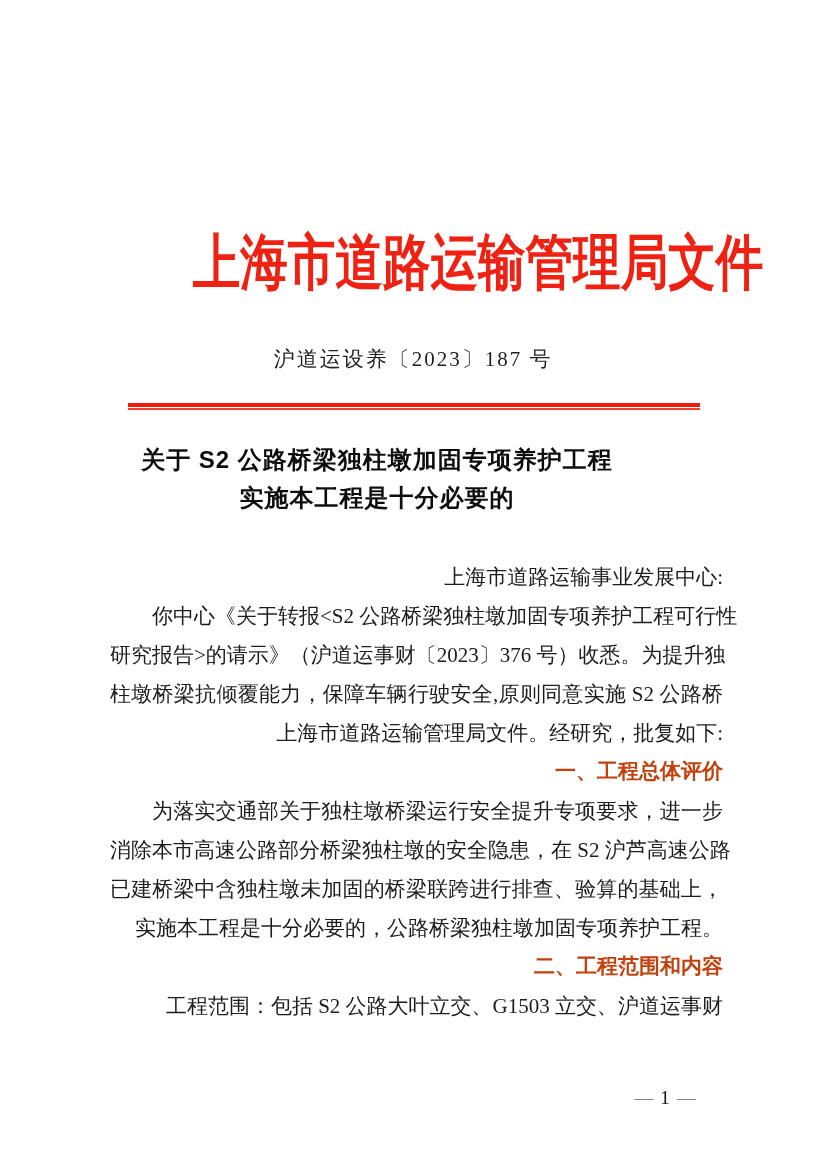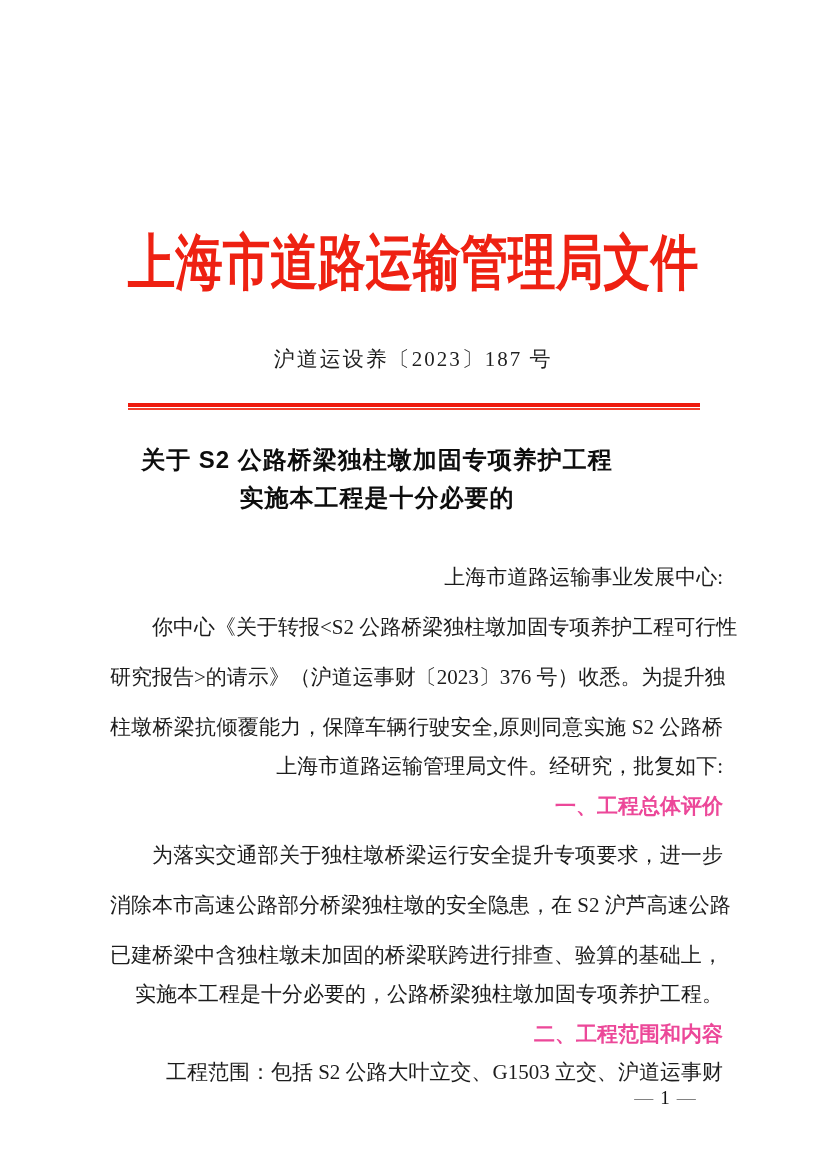--- a/index.html
+++ b/index.html
@@ -6,21 +6,21 @@
   .page {
     position:relative;
     width:826px; height:1169px;
     background:#ffffff;
     overflow:hidden;
     font-family:"Liberation Serif","DejaVu Serif",serif;
   }
   
   .banner-wrap {
     position:absolute; top:231px; left:0; width:826px;
-    display:flex; justify-content:center;
+    display:flex; justify-content:flex-end;
   }
   .banner {
     font-size:58px; line-height:62px; font-weight:bold;
     color:#ee2112;
     white-space:nowrap;
     transform:scale(0.82,1.04);
     transform-origin:center top;
     font-family:"Liberation Serif","DejaVu Serif",serif;
   }
   
@@ -48,24 +48,24 @@
     letter-spacing:1px;
   }
   
   .body-text {
     position:absolute; top:558px; left:110px; width:613px;
     font-size:21px; line-height:39px; color:#1c1c1c;
     letter-spacing:0px;
   }
   .line { white-space:nowrap; height:39px;text-align:right; }
   .indent { text-indent:2em; }
-  .just { text-align:justify; text-align-last:justify;margin-top:11px; }
+  .just { text-align:justify; text-align-last:justify; }
   .hei {
-    font-family:Liberation Sans, sans-serif;
-    font-weight:bold; color:#ec4899;
+    font-family:Liberation Mono, monospace;
+    font-weight:bold; color:#c2410c;
   }
   
   .footer {
     position:absolute; top:1087px; left:605px; width:120px;
     text-align:center; font-size:19px; color:#111;
     white-space:nowrap;
   }
   .footer .dash { color:#7d7d7d; padding:0 7px; }
 </style>
 </head>

